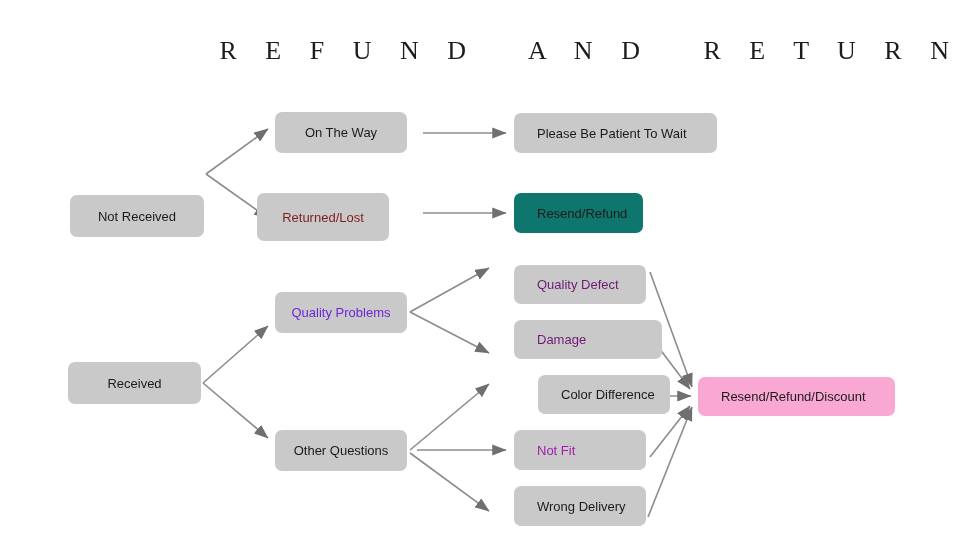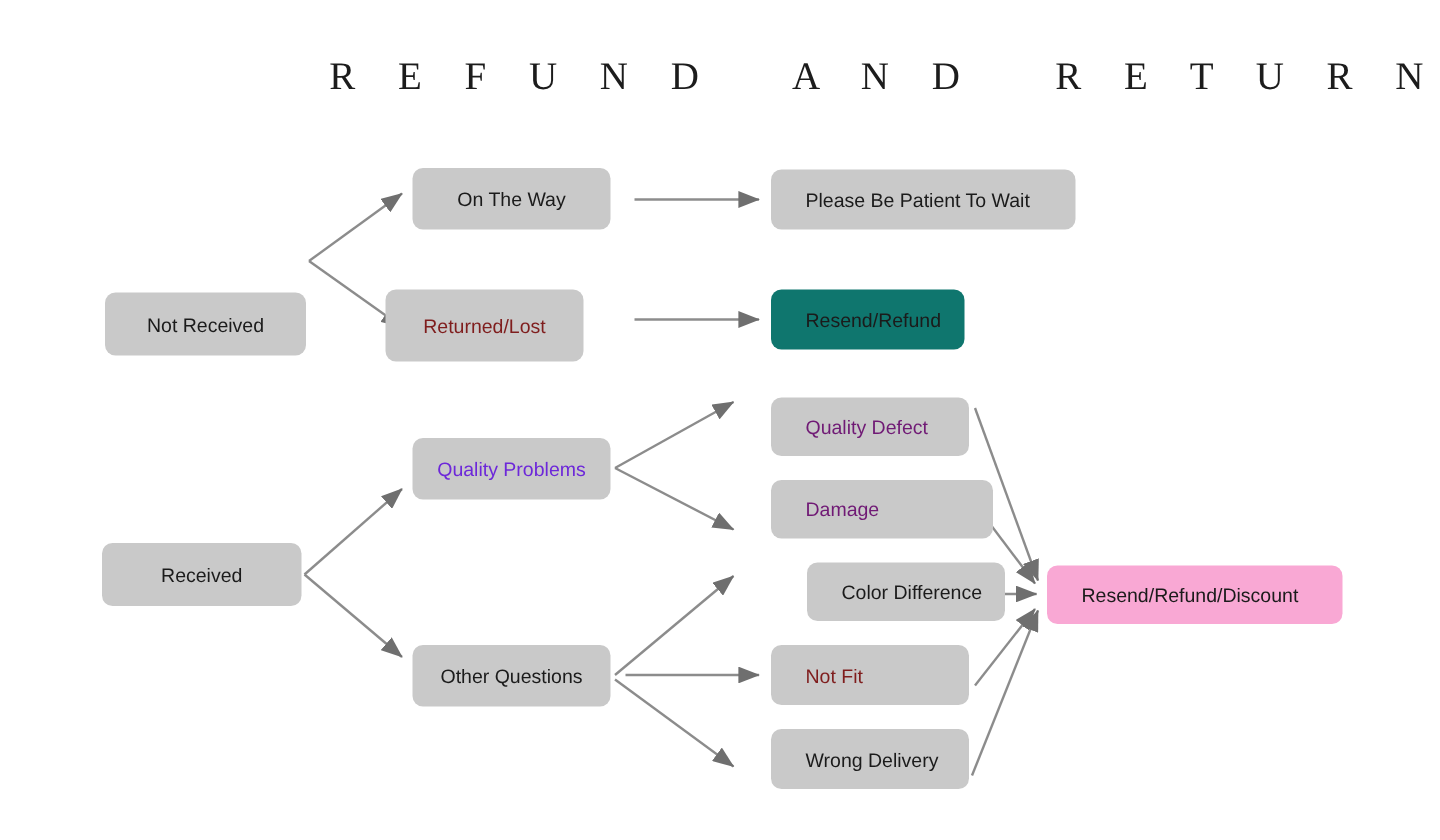--- a/index.html
+++ b/index.html
@@ -117,21 +117,21 @@
       </div>
       <div class="node left" style="left: 514px; top: 265px; width: 132px; height: 39px; background: rgb(201, 201, 201); color: #701a75;">
         <span>Quality Defect</span>
       </div>
       <div class="node left" style="left: 514px; top: 320px; width: 148px; height: 39px; background: rgb(201, 201, 201); color: #701a75;">
         <span>Damage</span>
       </div>
       <div class="node left" style="left: 514px; top: 375px; width: 132px; height: 39px; background: rgb(201, 201, 201); color: rgb(27, 27, 27); margin-left: 24px;">
         <span>Color Difference</span>
       </div>
-      <div class="node left" style="left: 514px; top: 430px; width: 132px; height: 40px; background: rgb(201, 201, 201); color: #7f1d1d;">
+      <div class="node left" style="left: 514px; top: 430px; width: 132px; height: 40px; background: rgb(201, 201, 201); color: #a21caf;">
         <span>Not Fit</span>
       </div>
       <div class="node left" style="left: 514px; top: 486px; width: 132px; height: 40px; background: rgb(201, 201, 201); color: rgb(27, 27, 27);">
         <span>Wrong Delivery</span>
       </div>
       <div class="node left" style="left: 698px; top: 377px; width: 197px; height: 39px; background: #f9a8d4; color: rgb(27, 27, 27);">
         <span>Resend/Refund/Discount</span>
       </div>
     </div>
 

